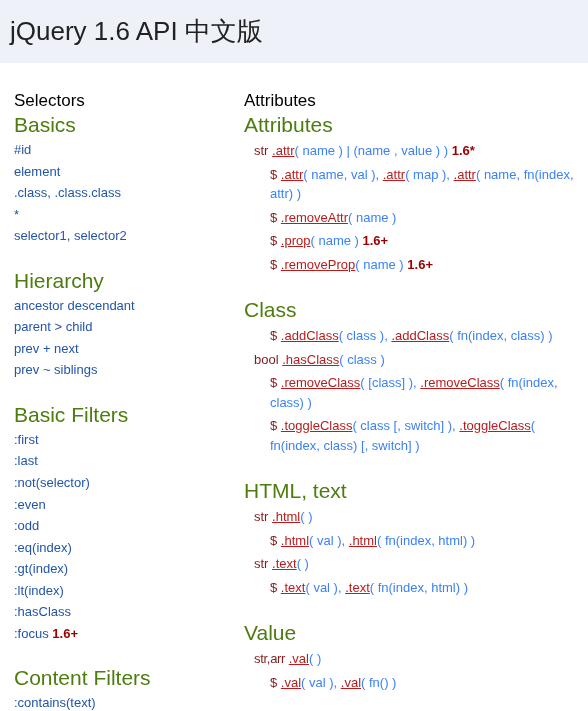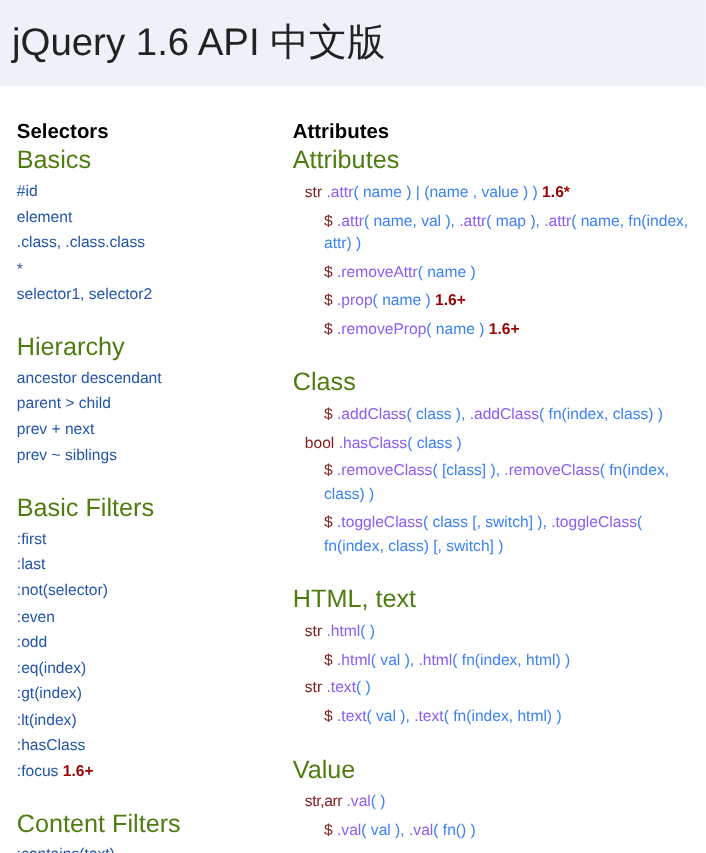--- a/index.html
+++ b/index.html
@@ -8,34 +8,34 @@
     font-size: 13px;
     color: #333;
     width: 588px;
     background: #fff;
   }
   .header {
     background: #eef1f8;
     padding: 14px 12px 14px 10px;
   }
   .header h1 {
-    font-size: 32px;
+    font-size: 26px;
     font-weight: normal;
     color: #222;
   }
   .content {
     display: flex;
     padding: 28px 10px 10px 14px;
   }
   .col-left { width: 230px; flex-shrink: 0; }
   .col-right { flex: 1; }
 
   .sec-title {
     font-size: 17px;
-    font-weight: bold;
+    font-weight: normal;
     color: #000;
     margin-bottom: 2px;
   }
   .sec-title.spaced { margin-top: 20px; }
   .sub-title {
     font-size: 21px;
     font-weight: normal;
     color: #4d7c0f;
     margin-bottom: 4px;
   }
@@ -43,21 +43,21 @@
 
   .items { margin-bottom: 4px; }
   .items .ln { margin: 4px 0; line-height: 1.35; }
 
   .link { color: #2255aa; }
 
   .api-ln { margin: 4px 0 4px 10px; line-height: 1.5; }
   .api-ln.nested { margin-left: 26px; }
   .ret { color: #7f1d1d; }
   .ret.arr { letter-spacing: -0.3px; }
-  .method { color: #8b5cf6; }
+  .method { color: #b91c1c; text-decoration: underline; }
   .args { color: #3b82f6; }
   .badge { color: #9a0000; font-weight: bold; }
 </style>
 </head>
 <body>
 
 <div class="header">
   <h1>jQuery 1.6 API 中文版</h1>
 </div>
 

